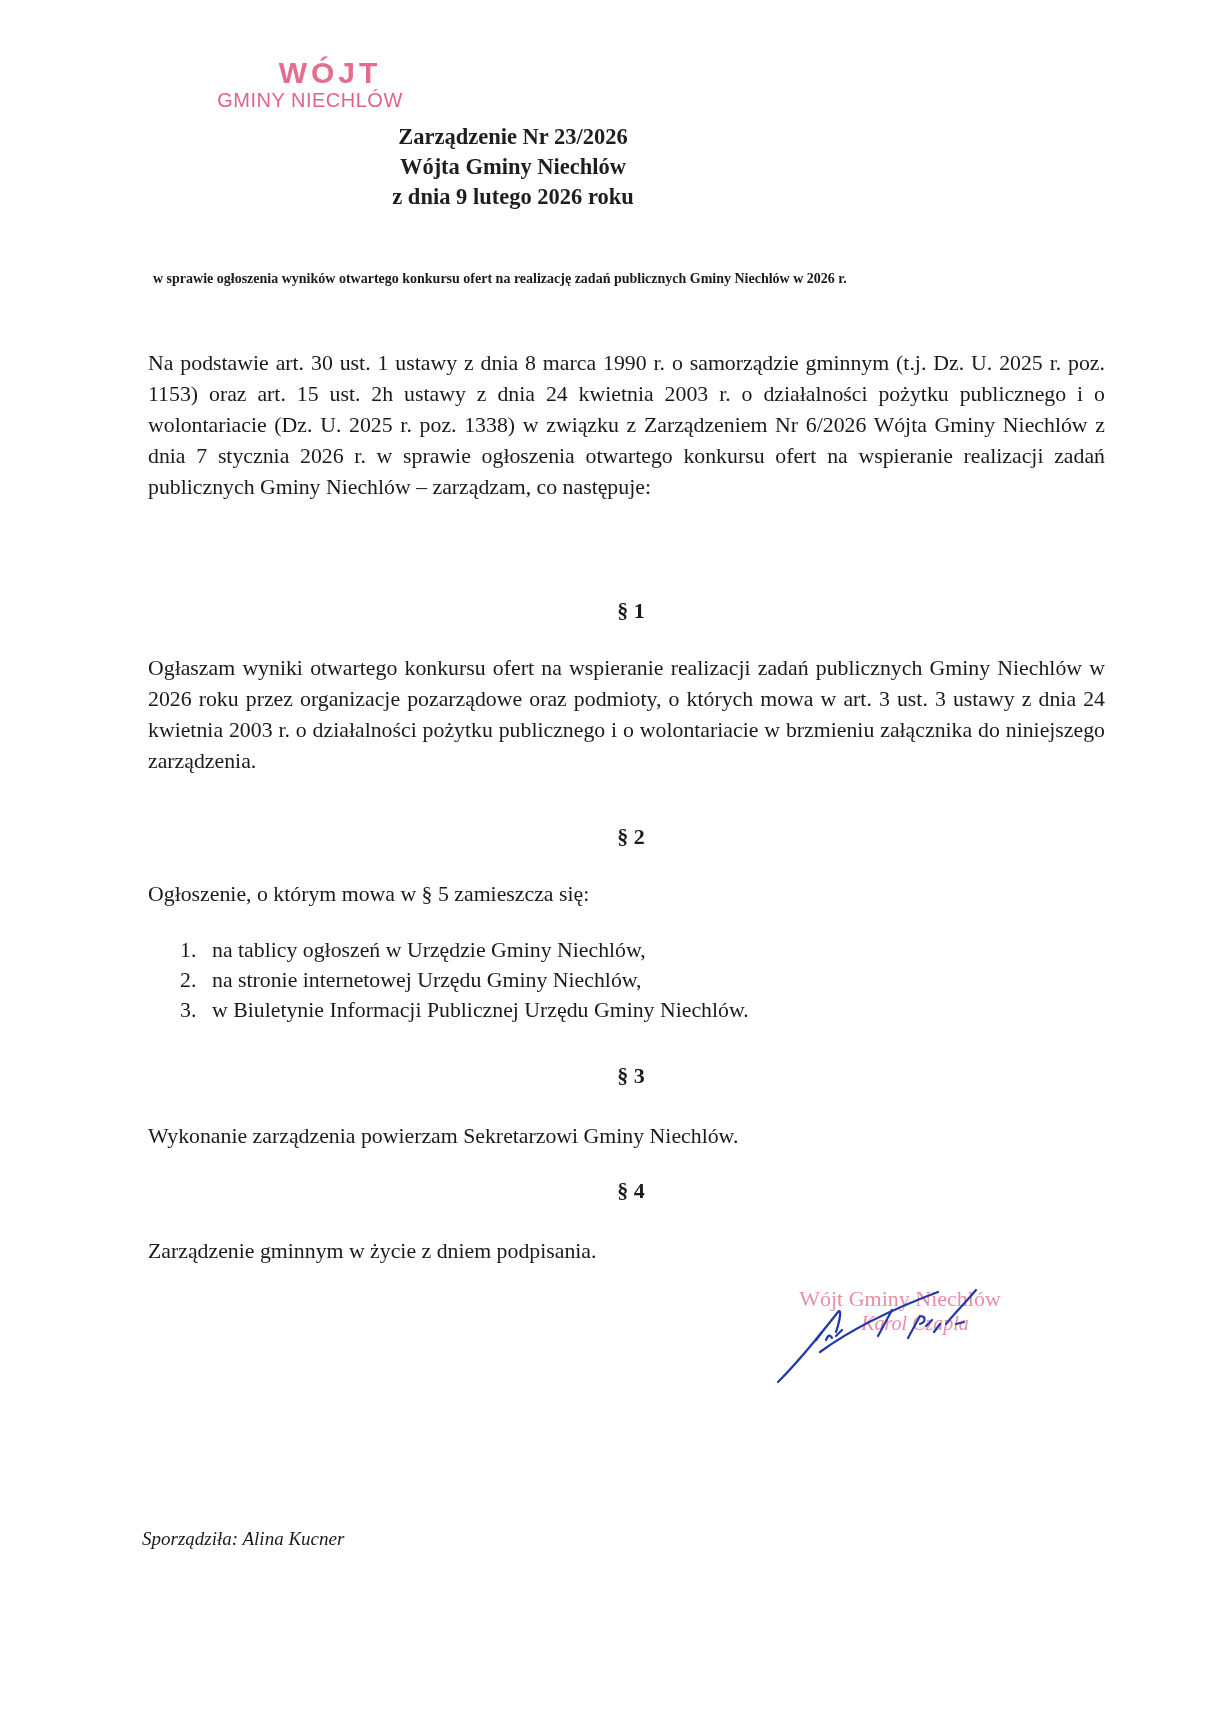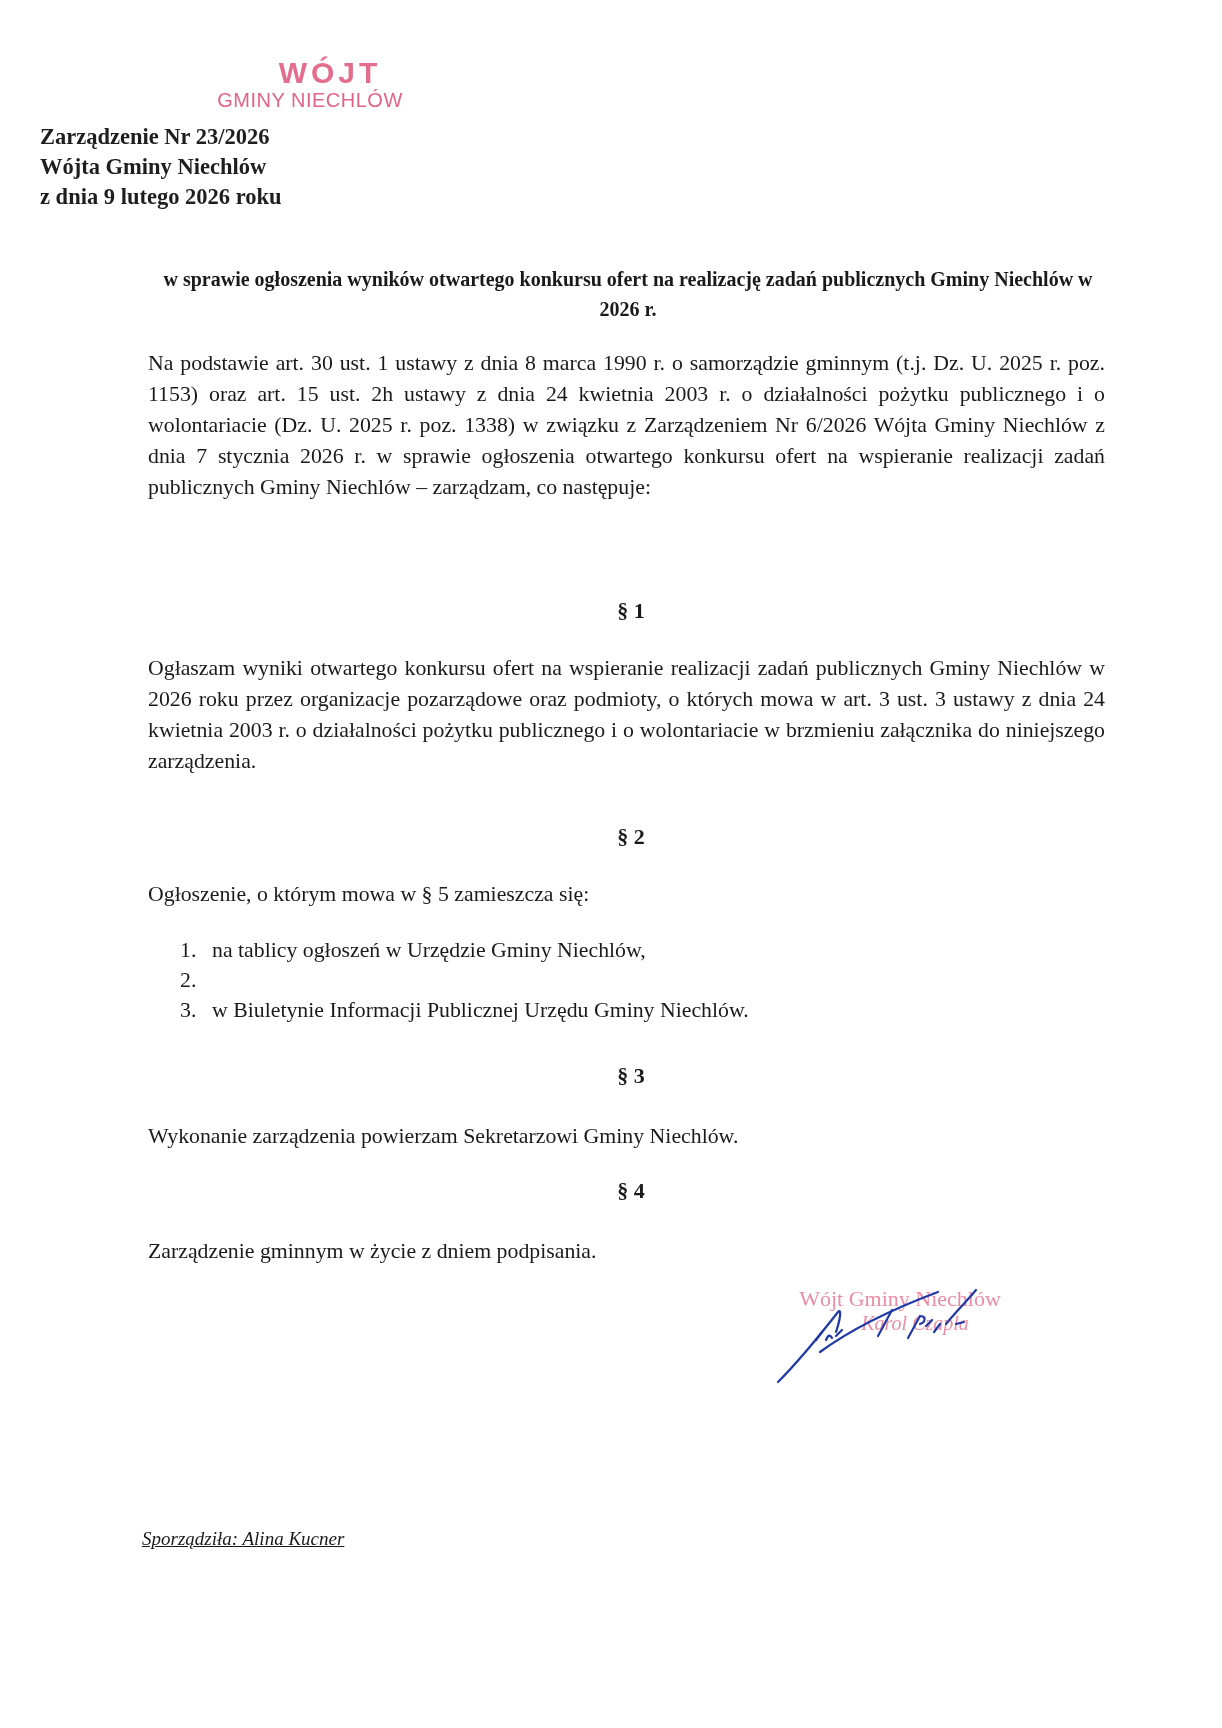--- a/index.html
+++ b/index.html
@@ -26,36 +26,36 @@
     }
     .stamp .s1 { font-size: 30px; font-weight: bold; letter-spacing: 4px; margin-left: 40px; opacity: 0.85; }
     .stamp .s2 { font-size: 20px; letter-spacing: 0.5px; margin-top: 2px; opacity: 0.9; }
 
     
     .heading {
       position: absolute;
       left: 0;
       width: 986px;
       top: 122px;
+      text-align: center;
       font-weight: bold;
       font-size: 22.5px;
       line-height: 30px;
       color: #1e1e1e;
     }
     .heading div { padding-left: 40px; }
 
     .subject {
       position: absolute;
       left: 153px;
       top: 264px;
       width: 950px;
       font-weight: bold;
-      font-size: 20px;
+      font-size: 14px;
       line-height: 30px;
-      text-align: center;
     }
 
     .para {
       position: absolute;
       left: 148px;
       width: 957px;
       font-size: 21.8px;
       line-height: 31px;
       text-align: justify;
       text-align-last: left;
@@ -115,21 +115,20 @@
     .sig-stamp .l2 { font-size: 20px; font-style: italic; margin-top: 0; margin-left: 30px; }
     .sig-stamp-svg { position: absolute; left: 0; top: 0; }
 
     .prepared {
       position: absolute;
       left: 142px;
       top: 1528px;
       font-style: italic;
       font-size: 19px;
       color: #1a1a1a;
-      text-decoration: underline;
     }
   </style>
 </head>
 <body>
 
 <div class="page">
 
   <div class="stamp">
     <div class="s1">WÓJT</div>
     <div class="s2">GMINY NIECHLÓW</div>
@@ -151,20 +150,21 @@
   <div class="section sec2">§ 2</div>
   <div class="para p2">Ogłoszenie, o którym mowa w § 5 zamieszcza się:</div>
 
   <ol class="list">
     <li>
       <span class="num">1.</span>
       <span>na tablicy ogłoszeń w Urzędzie Gminy Niechlów,</span>
     </li>
     <li>
       <span class="num">2.</span>
+      <span>na stronie internetowej Urzędu Gminy Niechlów,</span>
     </li>
     <li>
       <span class="num">3.</span>
       <span>w Biuletynie Informacji Publicznej Urzędu Gminy Niechlów.</span>
     </li>
   </ol>
 
   <div class="section sec3">§ 3</div>
   <div class="para p3">Wykonanie zarządzenia powierzam Sekretarzowi Gminy Niechlów.</div>
 

